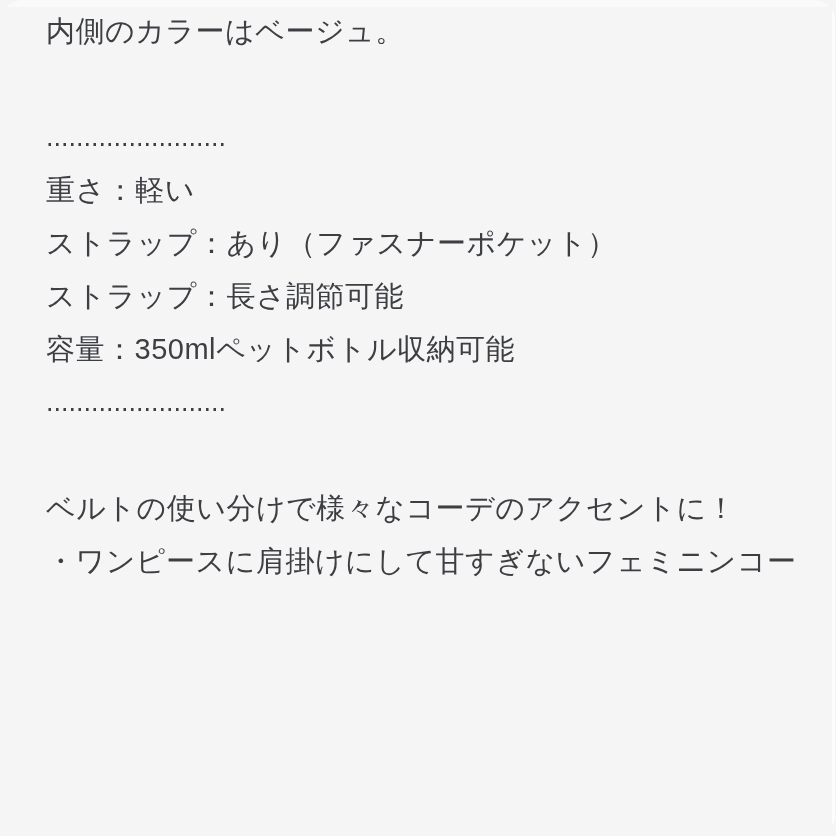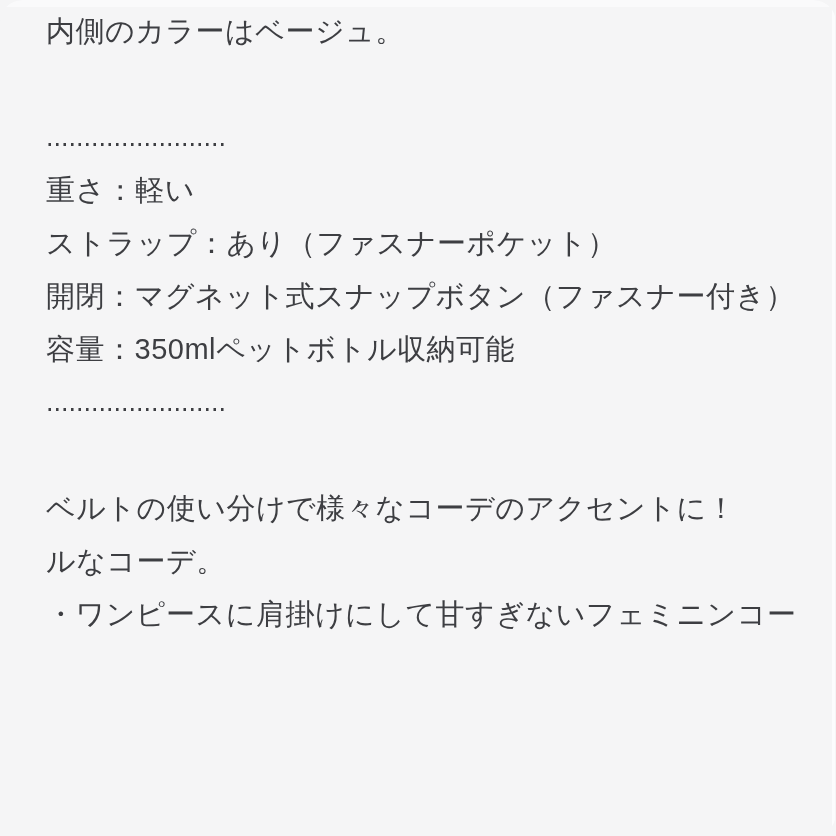--- a/index.html
+++ b/index.html
@@ -61,22 +61,21 @@
 <body>
 
 <div class="page">
   <div class="top-edge"></div>
   <div class="description">
       <div class="line">内側のカラーはベージュ。</div>
       <div class="line blank"></div>
       <div class="line dots">........................</div>
       <div class="line">重さ：軽い</div>
       <div class="line">ストラップ：あり（ファスナーポケット）</div>
-      <div class="line">開閉：マグネット式スナップボタン（ファスナー付き）</div>
+      <div class="line">ストラップ：長さ調節可能</div>
       <div class="line">容量：350mlペットボトル収納可能</div>
       <div class="line dots">........................</div>
       <div class="line blank"></div>
       <div class="line">ベルトの使い分けで様々なコーデのアクセントに！</div>
-      <div class="line">ルなコーデ。</div>
       <div class="line">・ワンピースに肩掛けにして甘すぎないフェミニンコー</div>
     </div>
   <div class="right-edge"></div>
 </div>
 
 </body></html>

